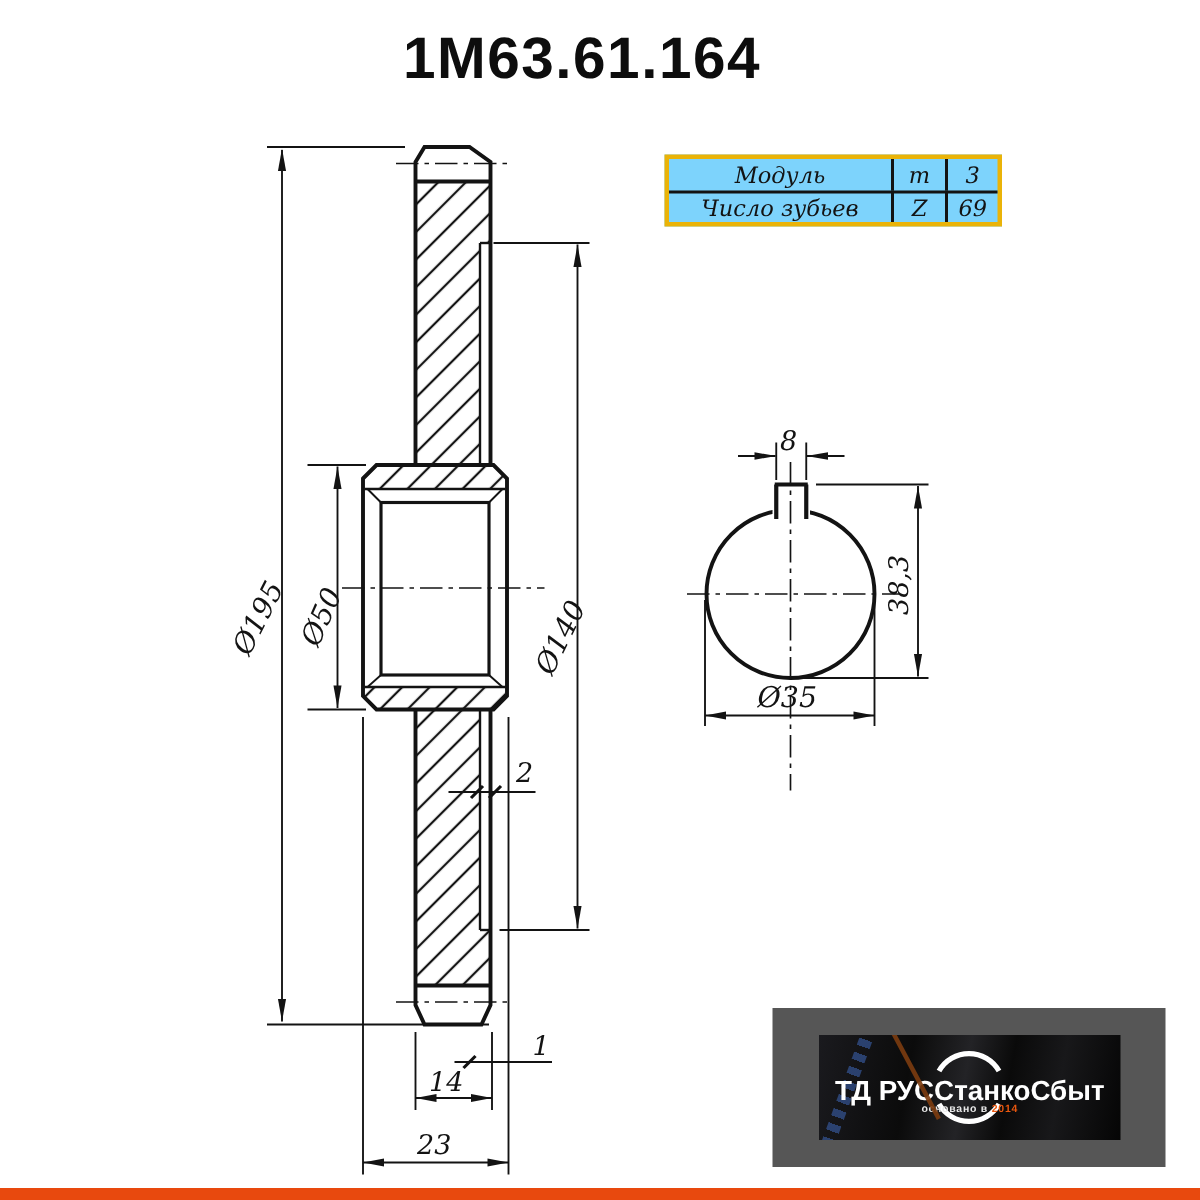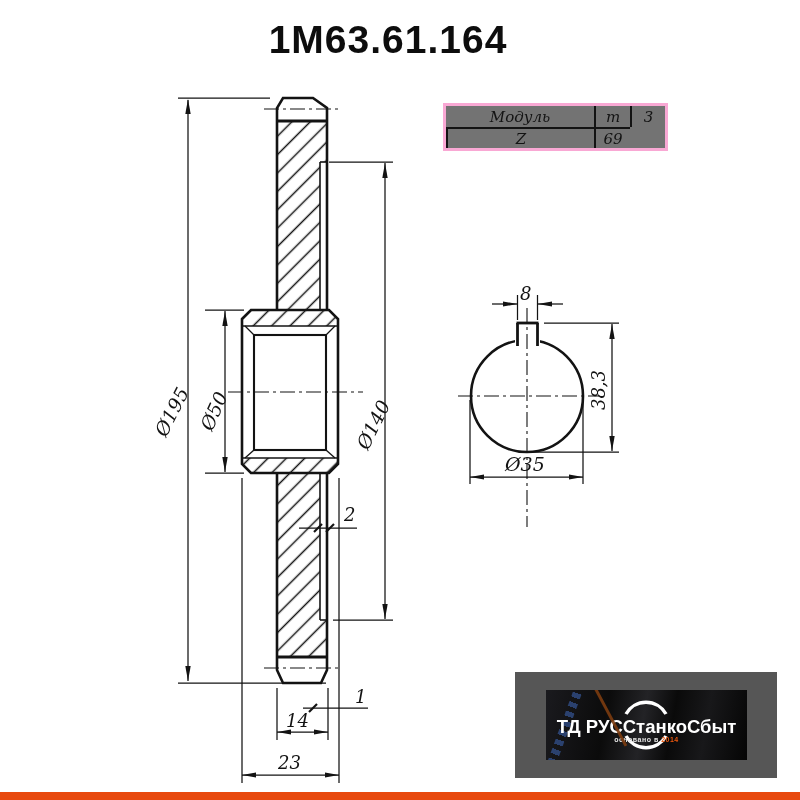--- a/index.html
+++ b/index.html
@@ -14,22 +14,22 @@
   .thick{stroke:#131313;stroke-width:2.8;fill:none;}
   .thin {stroke:#131313;stroke-width:1.25;fill:none;}
   .step {stroke:#131313;stroke-width:1.6;fill:none;}
   .cl   {stroke:#131313;stroke-width:1.1;fill:none;stroke-dasharray:15 4 3 4;}
   .arr  {fill:#131313;stroke:none;}
   .tick {stroke:#131313;stroke-width:2.1;fill:none;}
   .dimtext{font:italic 19px "DejaVu Serif",serif;fill:#131313;}
   .dimnum {font:italic 18px "DejaVu Serif",serif;fill:#131313;}
   
   .ptable{position:absolute;left:443px;top:103px;width:225px;height:48px;
-          border:3px solid #f9a8d4;display:grid;box-sizing:border-box;
-          grid-template-columns:148px 36px 1fr;grid-template-rows:1fr 1fr;background:#737373;}
+          border:3px solid #eab308;display:grid;box-sizing:border-box;
+          grid-template-columns:148px 36px 1fr;grid-template-rows:1fr 1fr;background:#7dd3fc;}
   .ptable .cell{border-left:2px solid #131313;border-top:2px solid #131313;
           display:flex;align-items:center;justify-content:center;
           font:italic 15px "DejaVu Serif",serif;color:#131313;overflow:hidden;}
   .ptable .c0{border-left:none;}
   .ptable .r0{border-top:none;}
   
   .logo-panel{position:absolute;left:515px;top:672px;width:262px;height:106px;background:#565656;}
   .logo-photo{position:absolute;left:31px;top:18px;width:201px;height:70px;overflow:hidden;
       background:linear-gradient(100deg,#1a1a1e 0%,#0b0b0b 30%,#232326 48%,#0a0a0a 62%,#18181a 78%,#050505 100%);}
   .logo-photo::before{content:"";position:absolute;left:14px;top:-10px;width:9px;height:96px;
@@ -169,20 +169,21 @@
       <polygon class="arr" points="470,477 484,474.4 484,479.6"></polygon>
       <polygon class="arr" points="583,477 569,474.4 569,479.6"></polygon>
       <text class="dimtext" x="505" y="471">Ø35</text>
     </g>
   </svg>
 
   <div class="ptable">
     <div class="cell c0 r0">Модуль</div>
     <div class="cell r0">m</div>
     <div class="cell r0">3</div>
+    <div class="cell c0">Число зубьев</div>
     <div class="cell">Z</div>
     <div class="cell">69</div>
   </div>
 
   <div class="logo-panel">
     <div class="logo-photo">
       <svg class="logo-arcs" width="201" height="70" viewBox="0 0 201 70">
         <path d="M 80,24 A 23 23 0 0 1 120,24" stroke="#ffffff" stroke-width="3.5" fill="none"></path>
         <path d="M 120,46 A 23 23 0 0 1 80,46" stroke="#ffffff" stroke-width="3.5" fill="none"></path>
       </svg>

